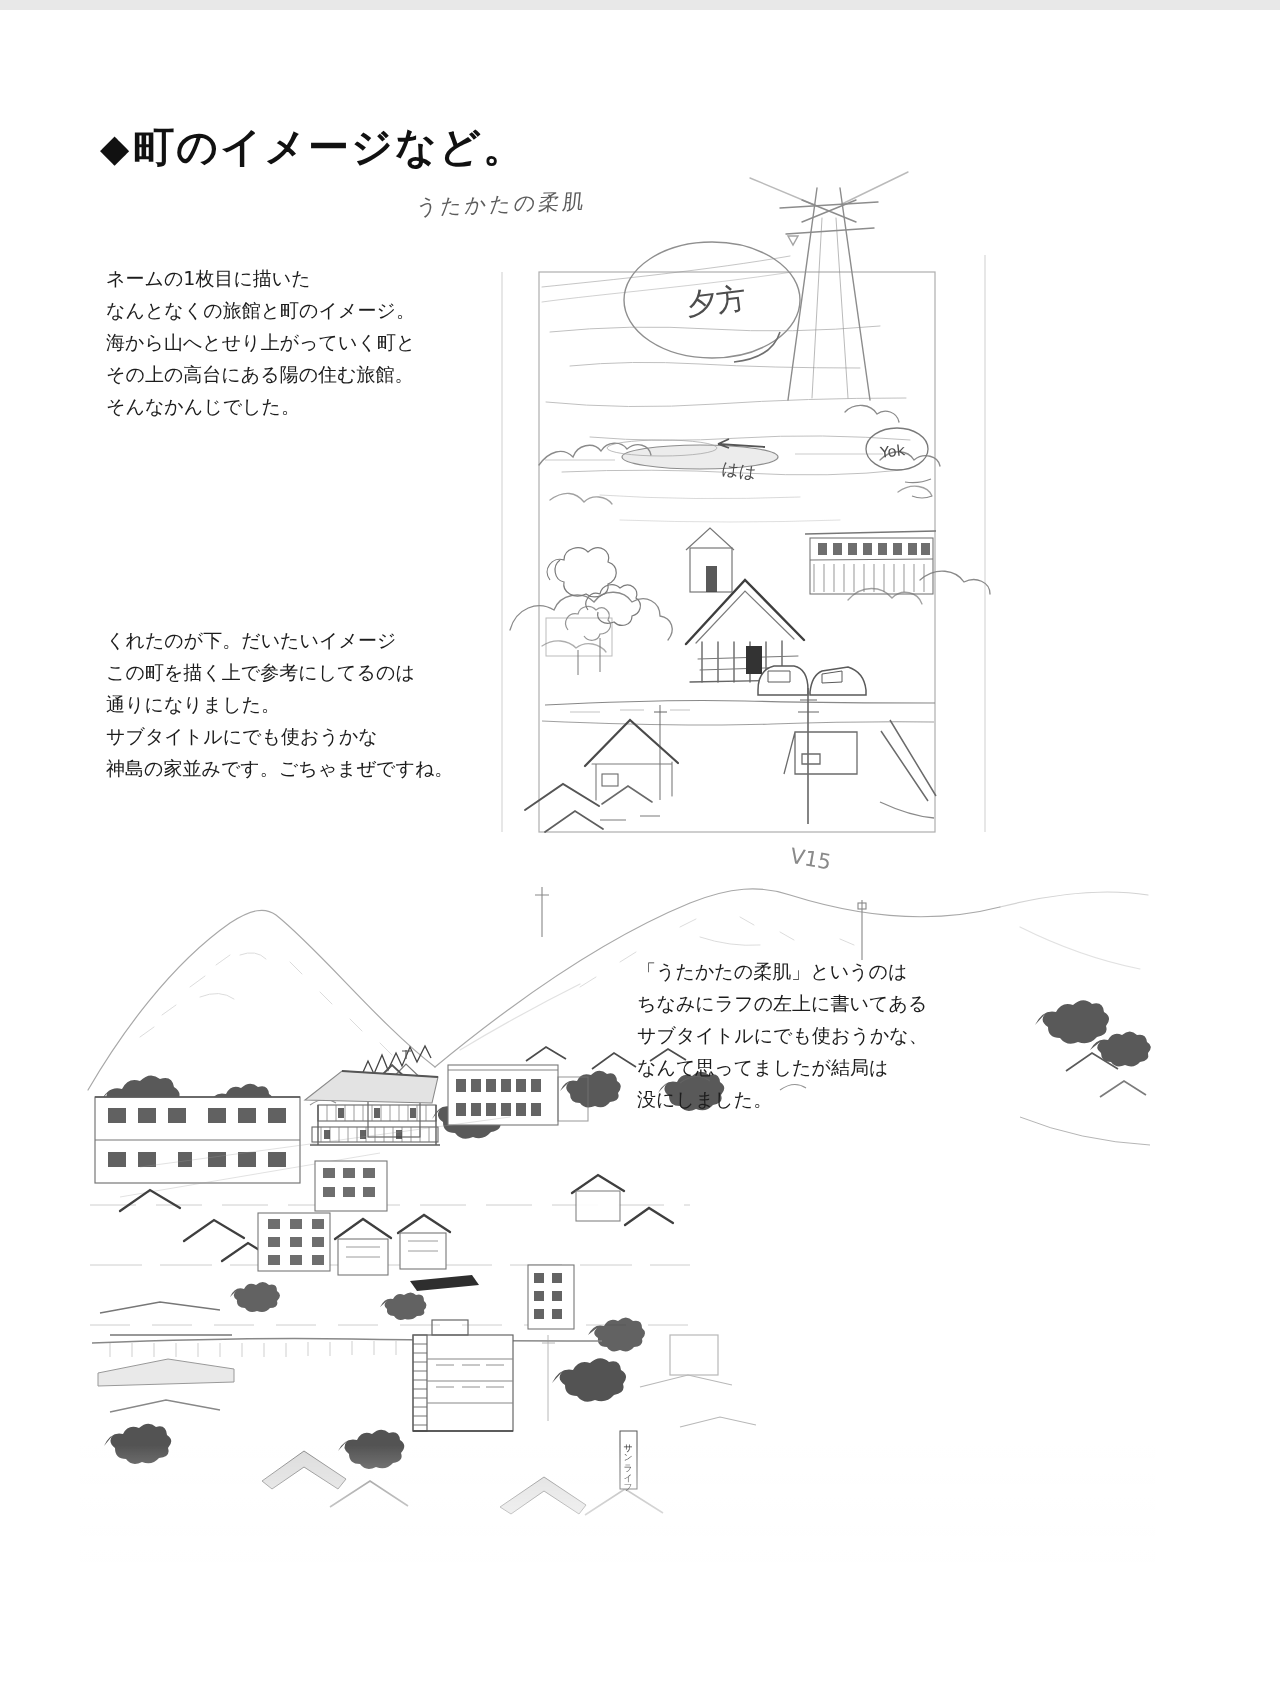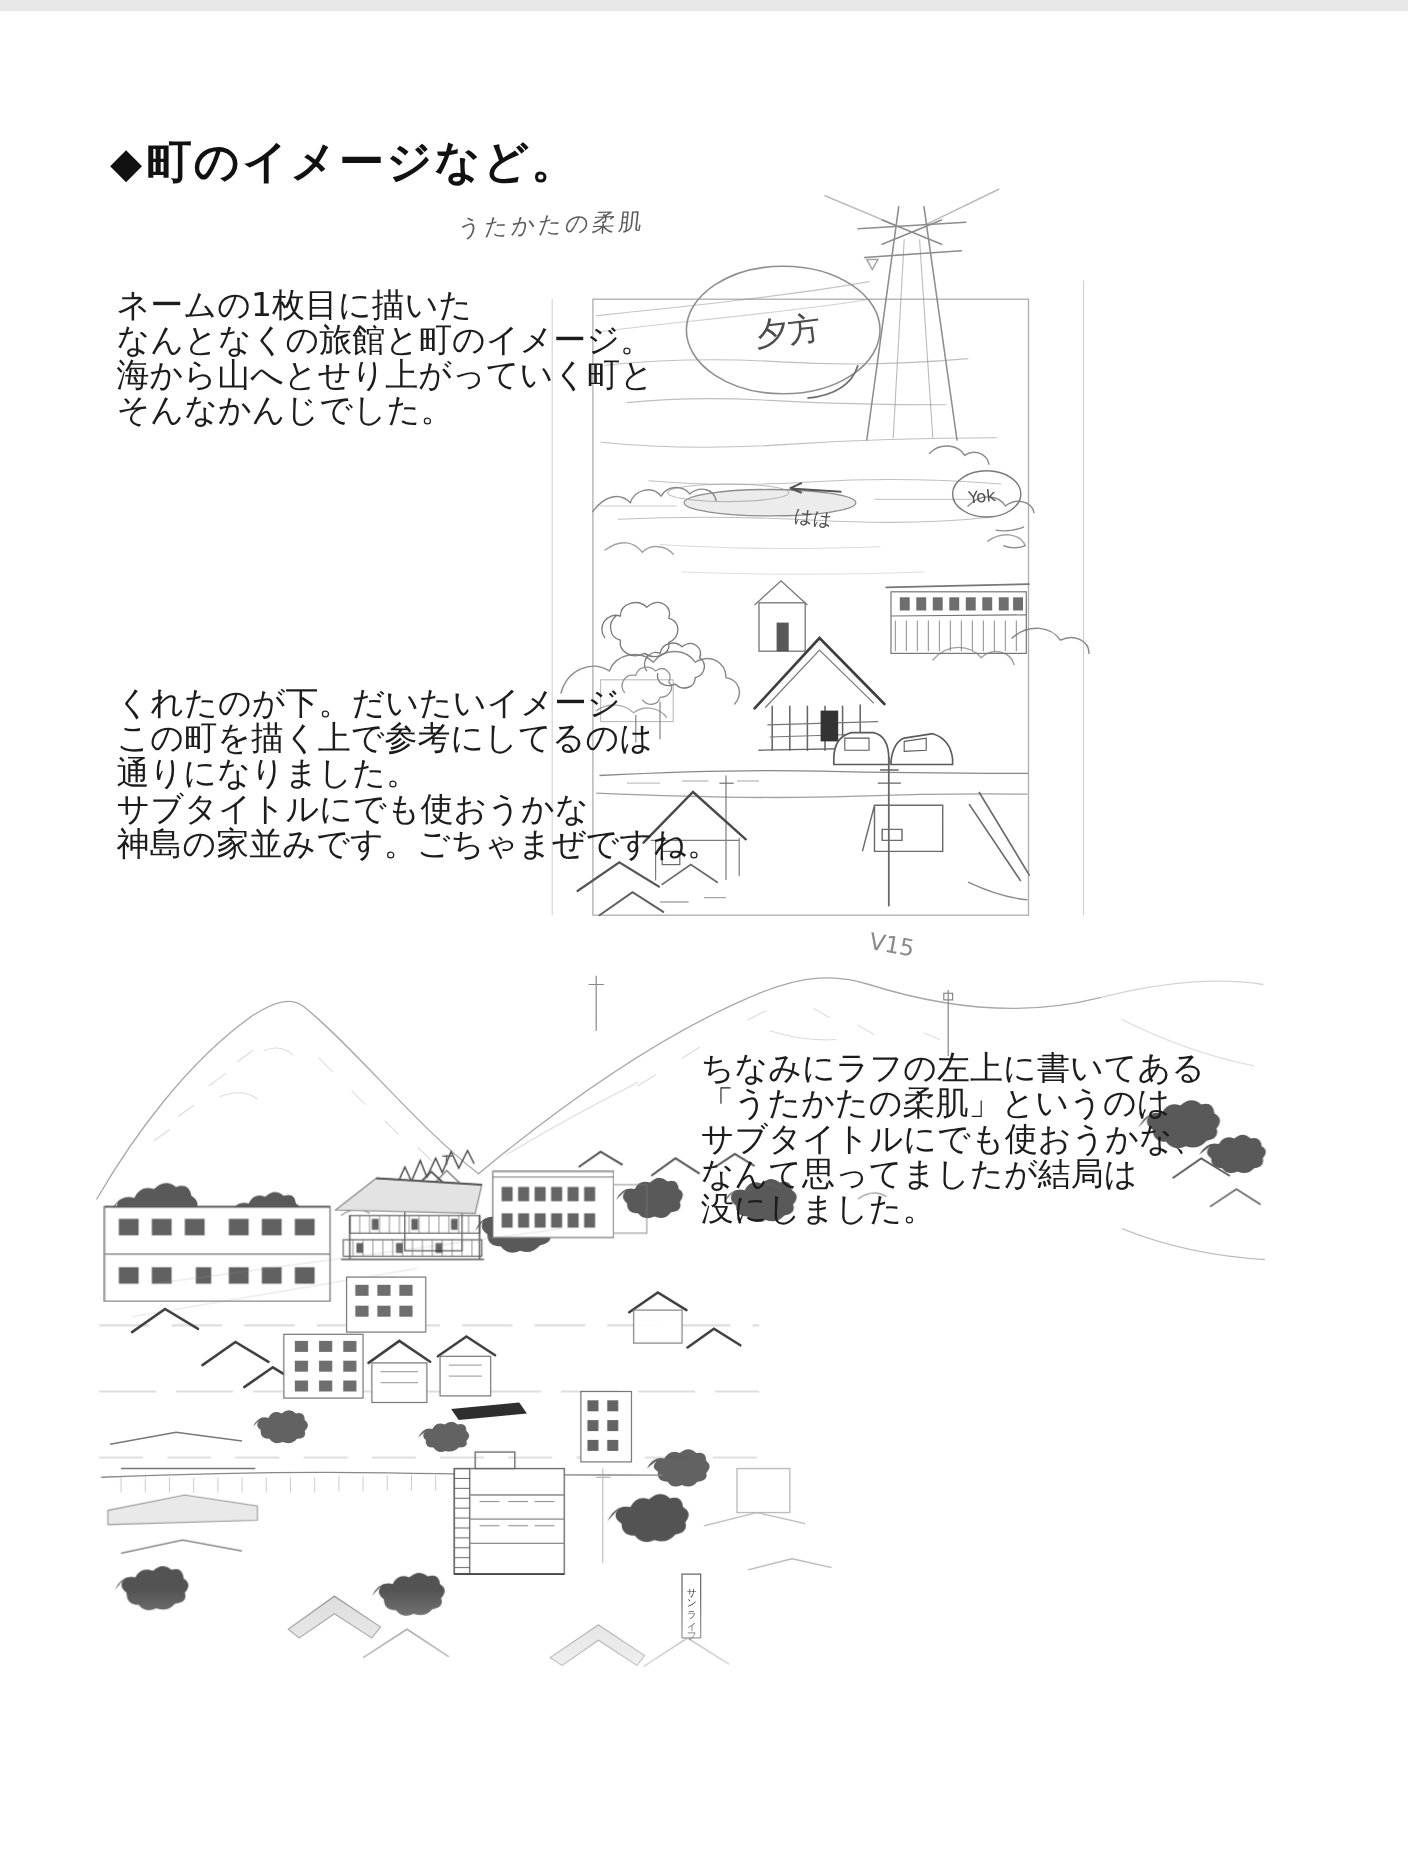--- a/index.html
+++ b/index.html
@@ -7,21 +7,21 @@
     position:relative;width:1280px;height:1681px;background:#ffffff;
     font-family:"DejaVu Sans","Liberation Sans",sans-serif;
     overflow:hidden;margin:10px auto;
   }
   .abs{position:absolute;}
   .page-title{
     left:100px;top:110px;font-size:41px;font-weight:bold;color:#111;
     letter-spacing:2px;z-index:3;white-space:nowrap;
   }
   .page-title .bullet{font-size:38px;margin-right:2px;}
-  .text-block{z-index:3;color:#1c1c1c;font-size:30px;line-height:32px;white-space:nowrap;}
+  .text-block{z-index:3;color:#1c1c1c;font-size:19px;line-height:32px;white-space:nowrap;}
   .text-block .tline{height:32px;}
   .hand-title{
     left:416px;top:180px;z-index:3;font-size:21px;color:#3f3f3f;
     transform:rotate(-2deg) skewX(-8deg);letter-spacing:3px;opacity:.85;
   }
   svg{display:block;}
   .sketch{z-index:1;}
   .hand{font-size:17px;fill:#4d4d4d;}
   .vtext{writing-mode:vertical-rl;text-orientation:upright;}
 </style>
@@ -33,34 +33,35 @@
   <div class="abs page-title">
     <span class="bullet">◆</span><span>町のイメージなど。</span>
   </div>
 
   <div class="abs hand-title">うたかたの柔肌</div>
 
   <div class="abs text-block" style="left:106px;top:252px;">
     <div class="tline">ネームの1枚目に描いた</div>
     <div class="tline">なんとなくの旅館と町のイメージ。</div>
     <div class="tline">海から山へとせり上がっていく町と</div>
+    <div class="tline">その上の高台にある陽の住む旅館。</div>
     <div class="tline">そんなかんじでした。</div>
   </div>
 
   <div class="abs text-block" style="left:106px;top:614px;">
     <div class="tline">くれたのが下。だいたいイメージ</div>
     <div class="tline">この町を描く上で参考にしてるのは</div>
     <div class="tline">通りになりました。</div>
     <div class="tline">サブタイトルにでも使おうかな</div>
     <div class="tline">神島の家並みです。ごちゃまぜですね。</div>
   </div>
 
   <div class="abs text-block" style="left:637px;top:946px;line-height:31px;">
+    <div class="tline">「うたかたの柔肌」というのは</div>
     <div class="tline">ちなみにラフの左上に書いてある</div>
-    <div class="tline">「うたかたの柔肌」というのは</div>
     <div class="tline">サブタイトルにでも使おうかな、</div>
     <div class="tline">なんて思ってましたが結局は</div>
     <div class="tline">没にしました。</div>
   </div>
 
   <svg class="abs sketch" style="left:450px;top:150px;" width="560" height="720" viewBox="0 0 560 720">
 
     <g stroke="#cfcfcf" stroke-width="1" fill="none">
       <line x1="52" y1="112" x2="52" y2="672"></line>
       <line x1="535" y1="95" x2="535" y2="672"></line>

